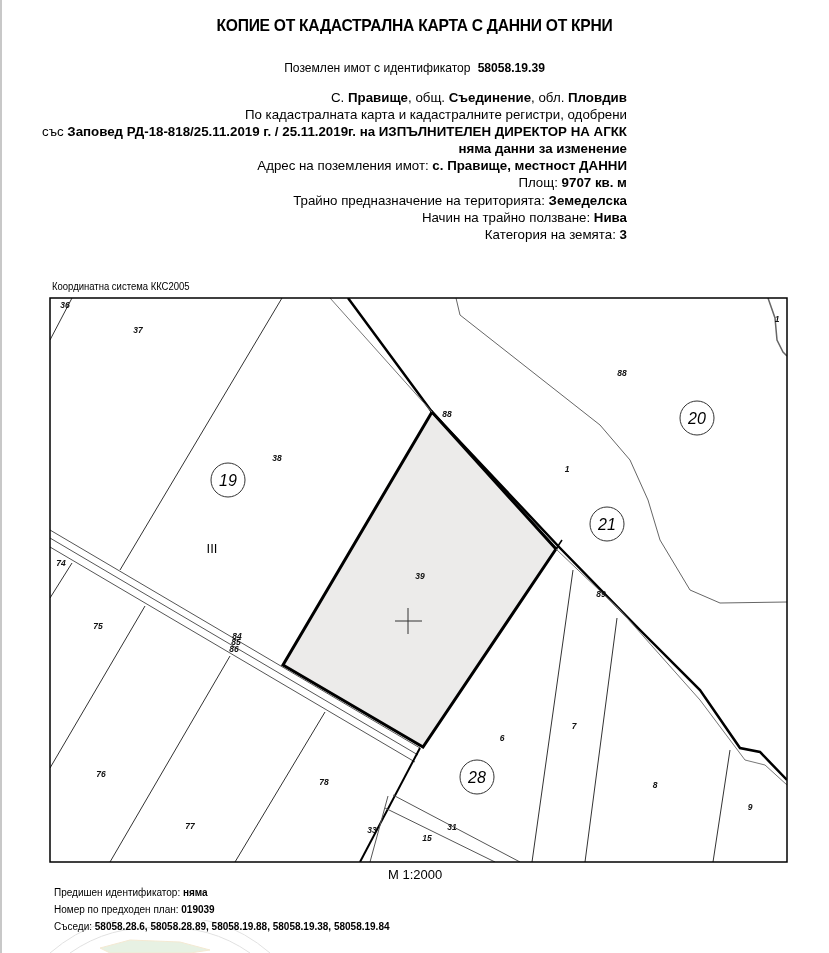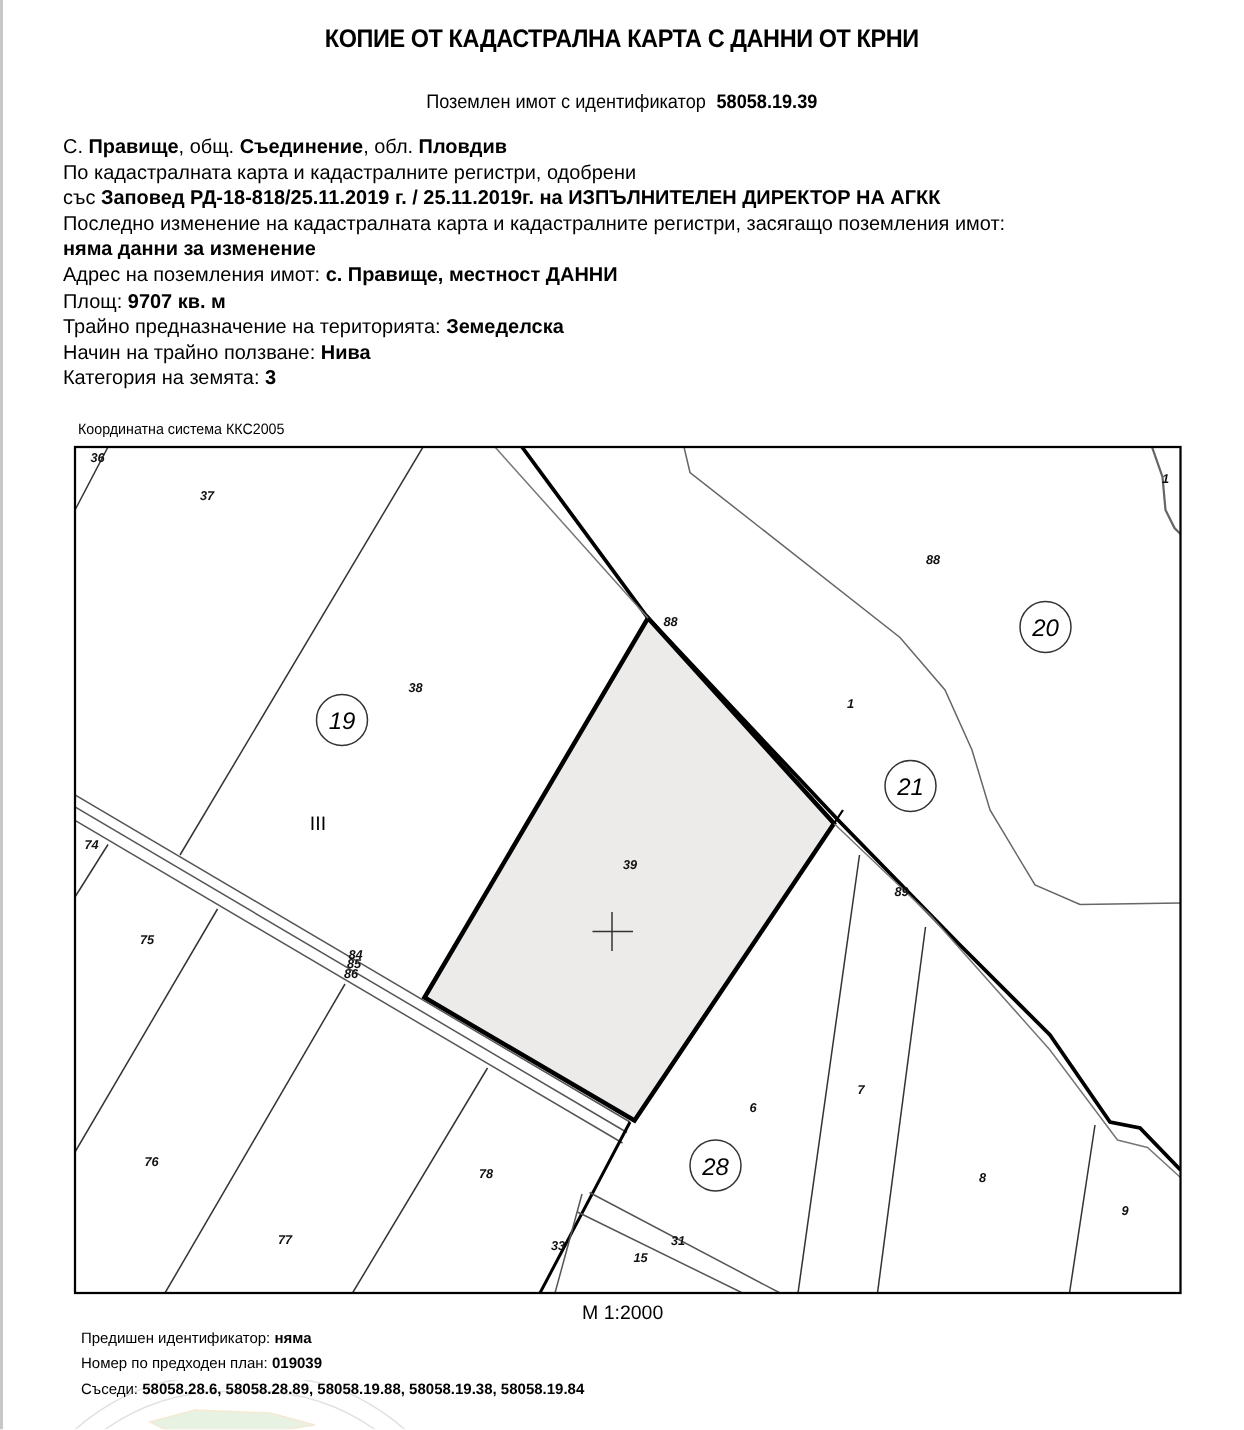--- a/index.html
+++ b/index.html
@@ -4,21 +4,21 @@
 <style>
   html, body { margin: 0; padding: 0; background: #ffffff; }
   body { width: 829px; height: 953px; position: relative; overflow: hidden;
          font-family: "Liberation Sans", sans-serif; color: #000; }
   .left-edge { position: absolute; left: 0; top: 0; width: 2px; height: 953px; background: #c8c8c8; }
   .title { position: absolute; top: 16px; left: 0; width: 829px; text-align: center;
            font-size: 17px; font-weight: bold; letter-spacing: -0.3px; transform: scaleX(0.92); }
   .subtitle { position: absolute; top: 60px; left: 0; width: 829px; text-align: center; font-size: 13px;
               transform: scaleX(0.93); }
   .subtitle b { margin-left: 4px; }
-  .info { position: absolute; left: 42px; top: 89px; font-size: 13.3px; line-height: 17.1px; }
+  .info { position: absolute; left: 42px; top: 89px; font-size: 13.3px; line-height: 17.1px; text-align: right; }
   .info .line { white-space: nowrap; }
   .coord-label { position: absolute; left: 52px; top: 281px; font-size: 10px; transform: scaleX(0.95); transform-origin: left; }
   .map { position: absolute; left: 0; top: 0; }
   .scale { position: absolute; top: 867px; left: 388px; font-size: 13px; font-weight: normal; }
   .footer { position: absolute; left: 42px; top: 884px; font-size: 10px; line-height: 17.1px; margin-left: 12px; }
   .watermark { position: absolute; left: 40px; top: 920px; width: 240px; height: 33px; opacity: 0.35; }
 </style>
 </head>
 <body>
 
@@ -32,21 +32,20 @@
 </div>
 
 <div class="info">
   <div class="line">
     <span>С. </span><b>Правище</b><span>, общ. </span><b>Съединение</b><span>, обл. </span><b>Пловдив</b>
   </div>
   <div class="line">По кадастралната карта и кадастралните регистри, одобрени</div>
   <div class="line">
     <span>със </span><b>Заповед РД-18-818/25.11.2019 г. / 25.11.2019г. на ИЗПЪЛНИТЕЛЕН ДИРЕКТОР НА АГКК</b>
   </div>
-  <div class="line">Последно изменение на кадастралната карта и кадастралните регистри, засягащо поземления имот:</div>
   <div class="line"><b>няма данни за изменение</b></div>
   <div class="line">
     <span>Адрес на поземления имот: </span><b>с. Правище, местност ДАННИ</b>
   </div>
   <div class="line">
     <span>Площ: </span><b>9707 кв. м</b>
   </div>
   <div class="line">
     <span>Трайно предназначение на територията: </span><b>Земеделска</b>
   </div>

